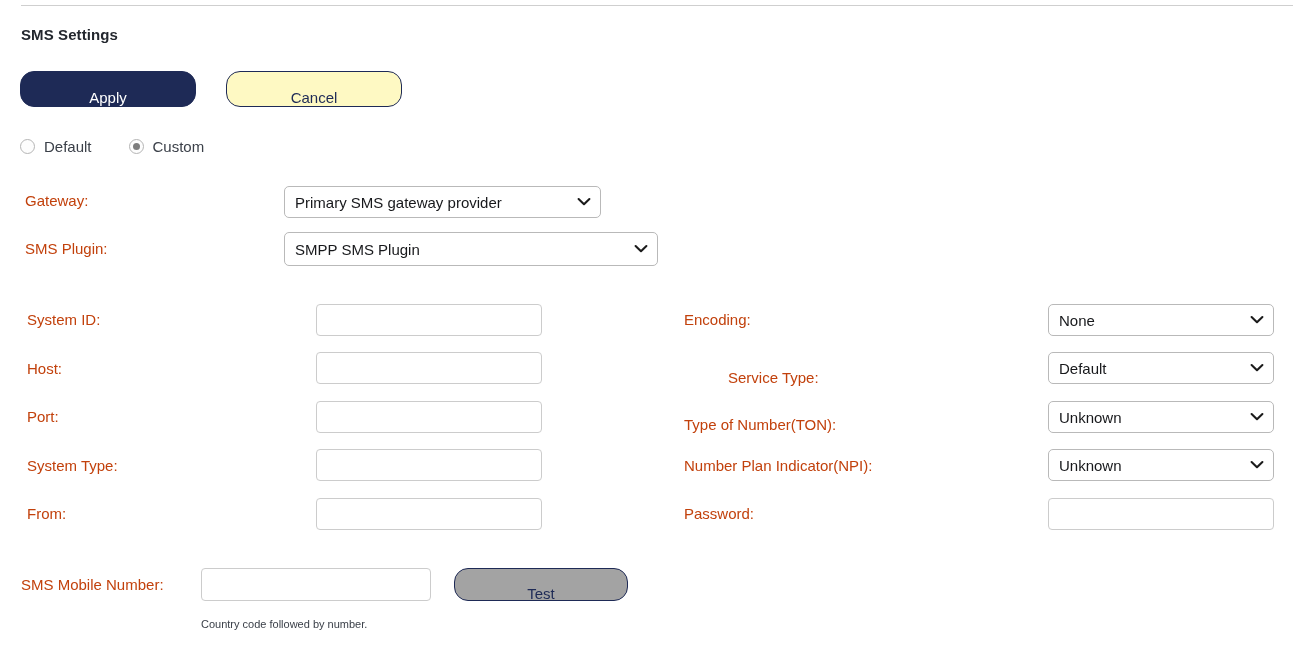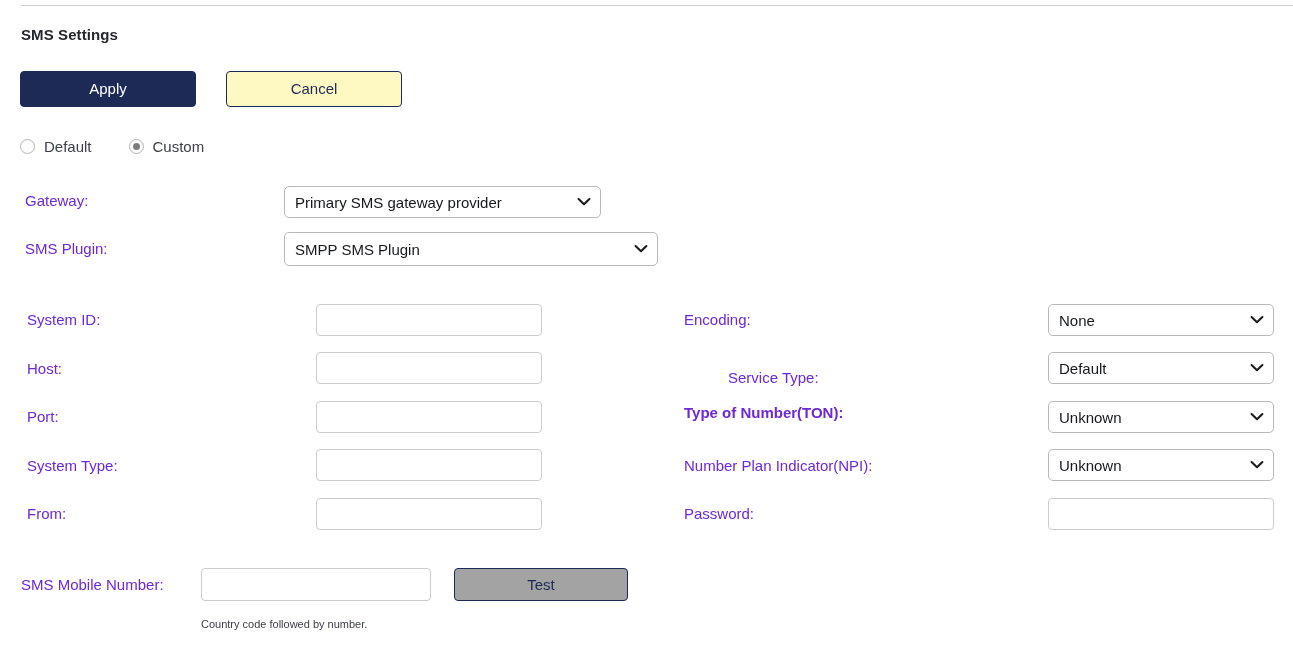--- a/index.html
+++ b/index.html
@@ -44,25 +44,25 @@
   .action-row {
     position: absolute;
     left: 20px;
     top: 71px;
     display: flex;
     align-items: flex-start;
   }
   .btn {
     font-family: "Liberation Sans", sans-serif;
     font-size: 15px;
-    border-radius: 4px;
+    border-radius: 14px;
     cursor: pointer;
     height: 36px;
     line-height: 34px;
-    padding: 0;
+    padding: 9px;
   }
   .btn-primary {
     width: 176px;
     background: #1e2a56;
     border: 1px solid #1e2a56;
     color: #ffffff;
   }
   .btn-secondary {
     width: 176px;
     margin-left: 30px;
@@ -108,21 +108,21 @@
   .radio-label {
     margin-left: 9px;
     font-size: 15px;
     color: #3b4049;
   }
 
   
   .field-label {
     position: absolute;
     font-size: 15px;
-    color: #6d28d9;
+    color: #c2410c;
     white-space: nowrap;
   }
   .text-input {
     position: absolute;
     height: 32px;
     border: 1px solid #cccccc;
     border-radius: 4px;
     background: #ffffff;
     font-family: "Liberation Sans", sans-serif;
     font-size: 15px;
@@ -234,21 +234,21 @@
 </div>
 
 <div class="field-label lbl-col-r" style="top:369px;margin-left:44px;">Service Type:</div>
 <div class="select-box inp-col-r" style="top:352px;">
   <span class="select-value">Default</span>
   <svg class="chev" width="14" height="10" viewBox="0 0 14 10" aria-hidden="true">
     <path d="M1.6 2 L7 7.2 L12.4 2" fill="none" stroke="#1b1b1b" stroke-width="2.1" stroke-linecap="round" stroke-linejoin="round"></path>
   </svg>
 </div>
 
-<div class="field-label lbl-col-r" style="top:404px;font-weight:bold;">Type of Number(TON):</div>
+<div class="field-label lbl-col-r" style="top:416px;">Type of Number(TON):</div>
 <div class="select-box inp-col-r" style="top:401px;">
   <span class="select-value">Unknown</span>
   <svg class="chev" width="14" height="10" viewBox="0 0 14 10" aria-hidden="true">
     <path d="M1.6 2 L7 7.2 L12.4 2" fill="none" stroke="#1b1b1b" stroke-width="2.1" stroke-linecap="round" stroke-linejoin="round"></path>
   </svg>
 </div>
 
 <div class="field-label lbl-col-r" style="top:457px;">Number Plan Indicator(NPI):</div>
 <div class="select-box inp-col-r" style="top:449px;">
   <span class="select-value">Unknown</span>

